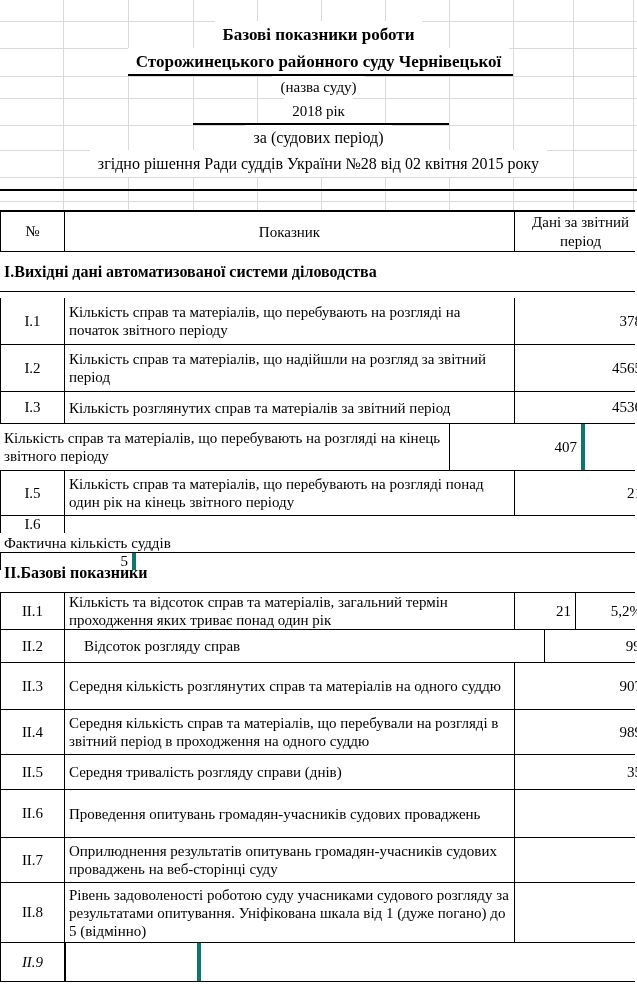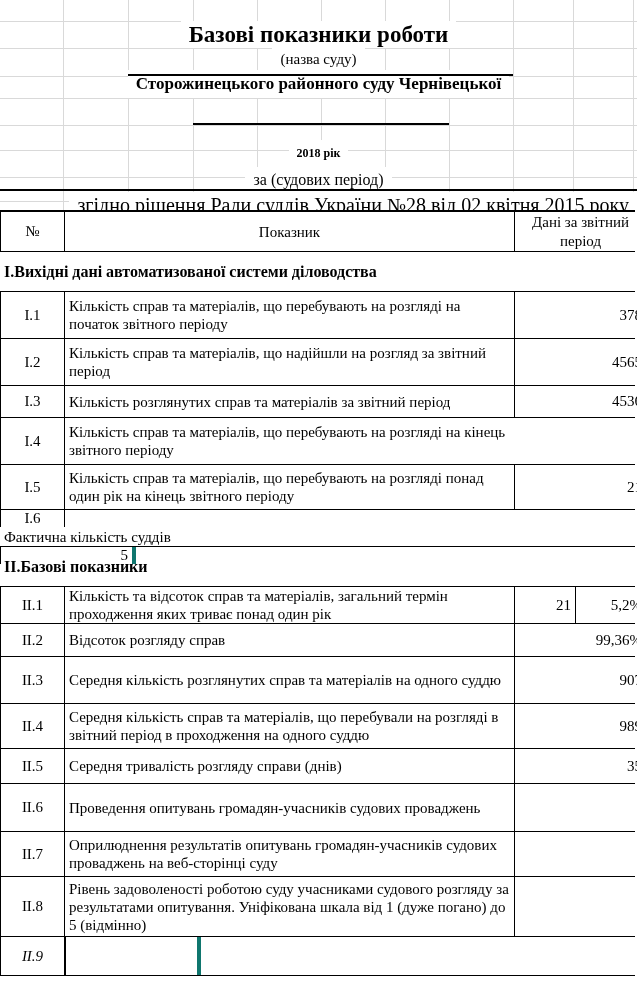--- a/index.html
+++ b/index.html
@@ -14,26 +14,26 @@
   
   #top-area{position:relative;width:637px;height:210px;}
   .gridline-v{position:absolute;top:0;width:1px;height:210px;background:#d9d9d9;z-index:0;}
   .gridline-h{position:absolute;left:0;width:637px;height:1px;background:#d9d9d9;z-index:0;}
   .top-row{position:relative;width:637px;text-align:center;z-index:1;}
   .top-row .cell-text{
     display:inline-block;background:#ffffff;position:relative;z-index:1;
     padding:0 8px;white-space:nowrap;
   }
   .r-spacer1{height:21px;}
-  .r-title{height:27px;line-height:27px;font-weight:bold;font-size:23px;}
+  .r-title{height:27px;line-height:27px;font-weight:bold;font-size:17px;}
   .r-court{height:28px;line-height:28px;font-weight:bold;font-size:17px;}
   .r-nazva{height:22px;line-height:22px;font-size:15px;}
-  .r-year{height:27px;line-height:27px;font-weight:bold;font-size:12px;margin-top:42px;}
+  .r-year{height:27px;line-height:27px;font-weight:normal;font-size:15px;}
   .r-period{height:25px;line-height:25px;font-size:16px;}
-  .r-zgidno{height:27px;line-height:27px;font-size:20px;text-align:right;}
+  .r-zgidno{height:27px;line-height:27px;font-size:16px;}
   .r-spacer2{height:15px;}
   .r-spacer3{height:18px;}
   .underline{position:absolute;height:2px;background:#000;z-index:2;}
   #underline-court{top:74px;left:128px;width:385px;}
   #underline-year{top:123px;left:193px;width:256px;}
   #black-rule{position:absolute;top:189px;left:0;width:637px;height:2px;background:#000;z-index:2;}
 
   
   #indicator-table{position:relative;width:635px;background:#ffffff;z-index:1;border-top:2px solid #000;}
   .trow{display:flex;box-sizing:border-box;border-bottom:1px solid #000;background:#fff;}
@@ -93,25 +93,25 @@
         <div class="gridline-h" style="top: 125px;"></div>
         <div class="gridline-h" style="top: 150px;"></div>
         <div class="gridline-h" style="top: 177px;"></div>
         <div class="gridline-h" style="top: 201px;"></div>
       </div>
 
     <div class="top-row r-spacer1"></div>
     <div class="top-row r-title">
       <span class="cell-text">Базові показники роботи</span>
     </div>
+    <div class="top-row r-court">
+      <span class="cell-text">Сторожинецького районного суду Чернівецької</span>
+    </div>
     <div class="top-row r-nazva">
       <span class="cell-text">(назва суду)</span>
-    </div>
-    <div class="top-row r-court">
-      <span class="cell-text">Сторожинецького районного суду Чернівецької</span>
     </div>
     <div class="top-row r-year">
       <span class="cell-text">2018 рік</span>
     </div>
     <div class="top-row r-period">
       <span class="cell-text">за (судових період)</span>
     </div>
     <div class="top-row r-zgidno">
       <span class="cell-text">згідно рішення Ради суддів України №28 від 02 квітня 2015 року</span>
     </div>
@@ -128,21 +128,21 @@
       <div class="c-num">№</div>
       <div class="c-text">Показник</div>
       <div class="c-vals">
         <div class="hdr-data">Дані за звітний період</div>
       </div>
     </div>
     <div id="table-body">
         <div class="sec-row" style="height: 40px;">
           <div>І.Вихідні дані автоматизованої системи діловодства</div>
         </div>
-        <div class="trow" style="height: 47px;">
+        <div class="trow" style="height: 47px; margin-top: 6px;">
           <div class="c-num">І.1</div>
           <div class="c-text">Кількість справ та матеріалів, що перебувають на розгляді на початок звітного періоду</div>
           <div class="c-vals">
             <div class="c-val">378</div>
           </div>
         </div>
         <div class="trow" style="height: 47px;">
           <div class="c-num">І.2</div>
           <div class="c-text">Кількість справ та матеріалів, що надійшли на розгляд за звітний період</div>
           <div class="c-vals">
@@ -150,22 +150,24 @@
           </div>
         </div>
         <div class="trow" style="height: 32px;">
           <div class="c-num">І.3</div>
           <div class="c-text">Кількість розглянутих справ та матеріалів за звітний період</div>
           <div class="c-vals">
             <div class="c-val">4536</div>
           </div>
         </div>
         <div class="trow" style="height: 47px;">
-          <div class="c-num">І.4</div>
           <div class="c-text">Кількість справ та матеріалів, що перебувають на розгляді на кінець звітного періоду</div>
+          <div class="c-vals">
+            <div class="c-val">407</div>
+          </div>
         </div>
         <div class="trow" style="height: 45px;">
           <div class="c-num">І.5</div>
           <div class="c-text">Кількість справ та матеріалів, що перебувають на розгляді понад один рік на кінець звітного періоду</div>
           <div class="c-vals">
             <div class="c-val">21</div>
           </div>
         </div>
         <div class="trow" style="height: 37px; flex-direction: column;">
           <div class="c-num">І.6</div>
@@ -178,21 +180,21 @@
           <div>ІІ.Базові показники</div>
         </div>
         <div class="trow" style="height: 37px;">
           <div class="c-num">ІІ.1</div>
           <div class="c-text">Кількість та відсоток справ та матеріалів, загальний термін проходження яких триває понад один рік</div>
           <div class="c-vals">
             <div class="c-val split-a">21</div>
             <div class="c-val">5,2%</div>
           </div>
         </div>
-        <div class="trow" style="height: 33px;">
+        <div class="trow" style="height: 33px; gap: 15px;">
           <div class="c-num">ІІ.2</div>
           <div class="c-text">Відсоток розгляду справ</div>
           <div class="c-vals">
             <div class="c-val">99,36%</div>
           </div>
         </div>
         <div class="trow" style="height: 47px;">
           <div class="c-num">ІІ.3</div>
           <div class="c-text">Середня кількість розглянутих справ та матеріалів на одного суддю</div>
           <div class="c-vals">

